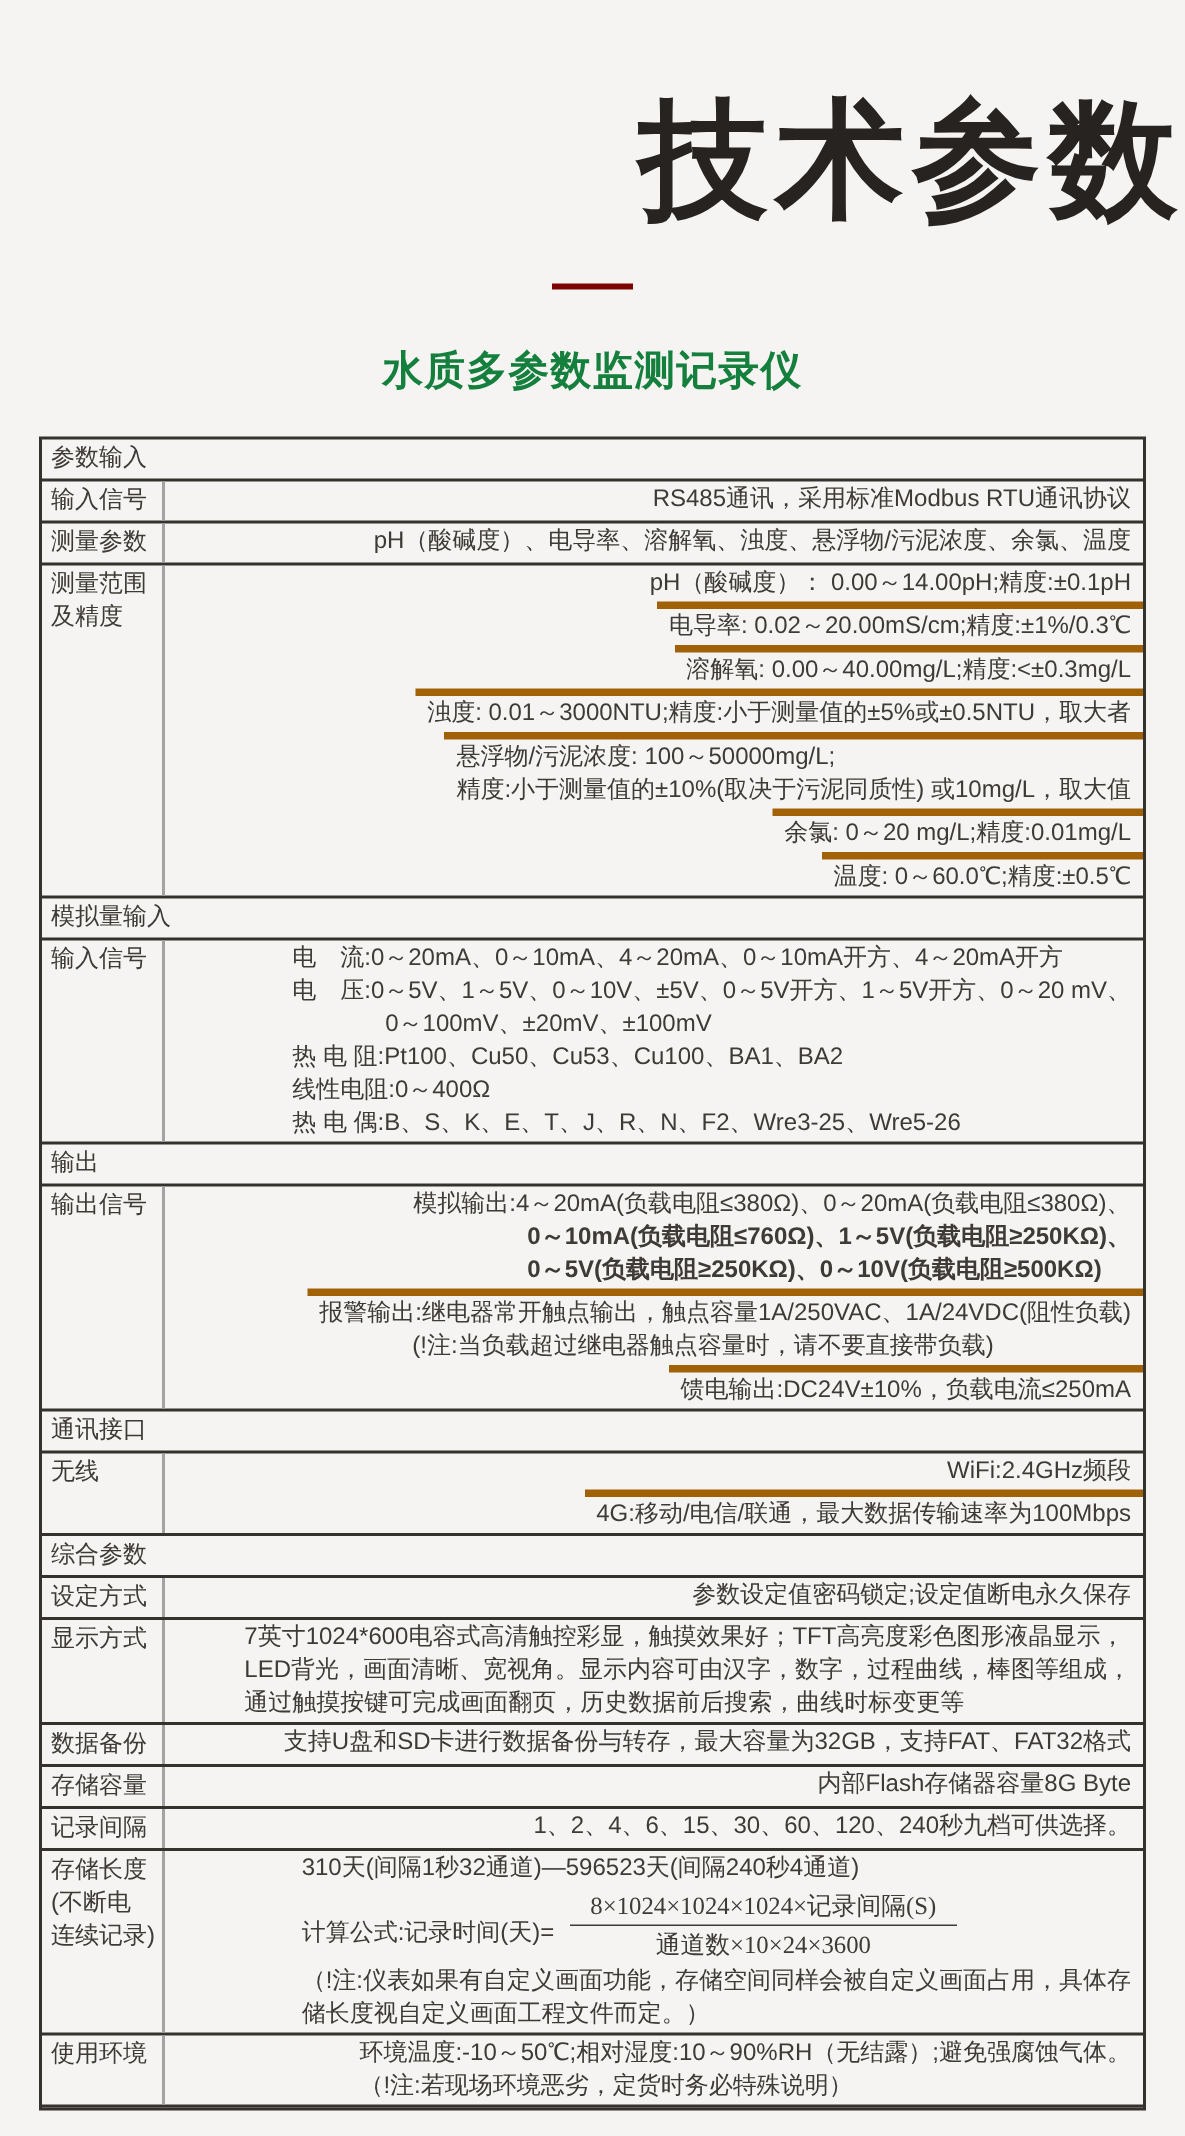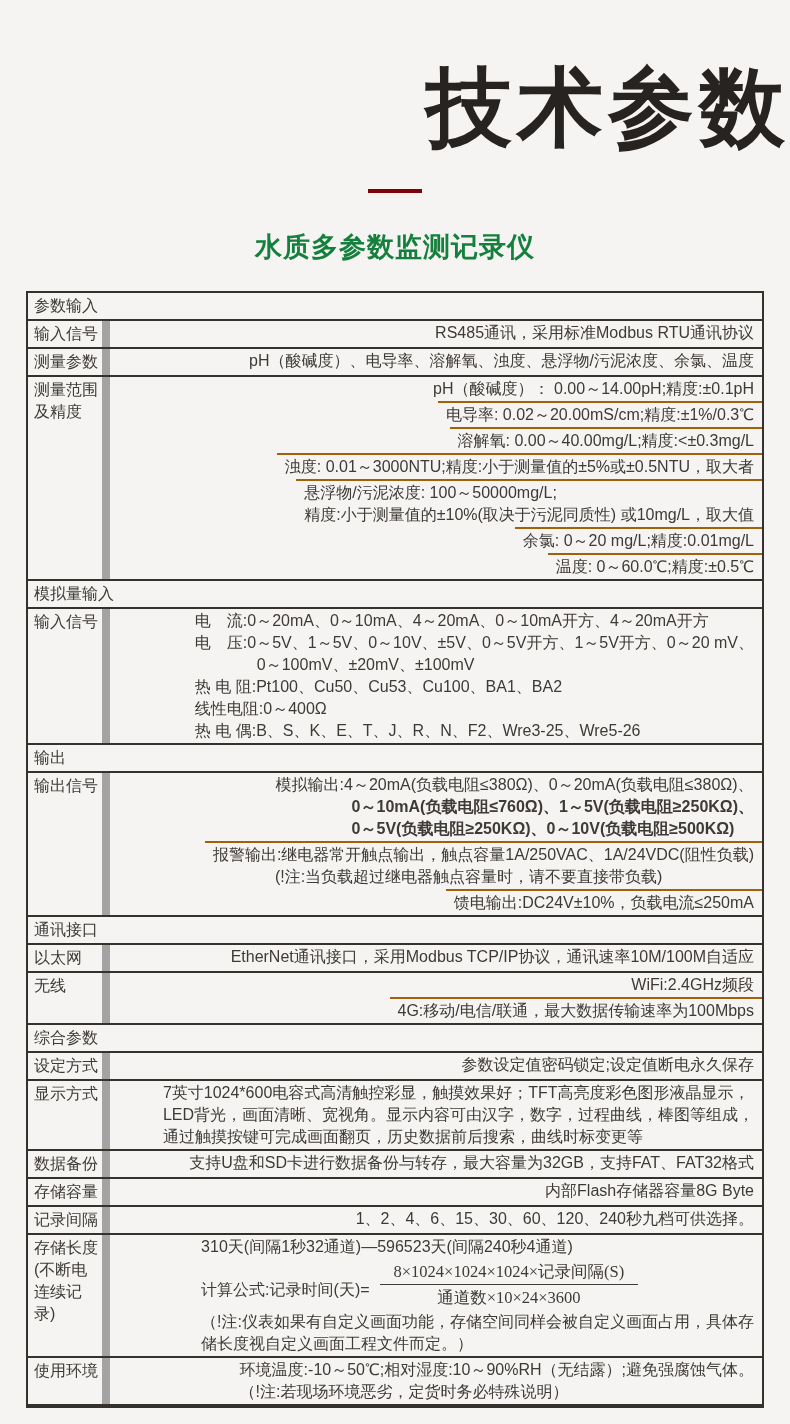--- a/index.html
+++ b/index.html
@@ -57,34 +57,34 @@
     line-height: 22px;
   }
   .spec-row {
     display: flex;
     align-items: stretch;
   }
   .row-label {
     flex: 0 0 82px;
     width: 82px;
     box-sizing: border-box;
-    border-right: 8px solid #a3a3a3;
+    border-right: 2px solid #a3a3a3;
     padding: 2px 4px 2px 6px;
   }
   .label-line { line-height: 22px; }
   .row-values {
     flex: 1;
     min-width: 0;
     display: flex;
     flex-direction: column;
     align-items: flex-end;
   }
   .subcell {
     padding: 1px 8px;
-    border-top: 2px solid #a16207;
+    border-top: 5px solid #a16207;
   }
   .row-values > .subcell:first-child { border-top: none; }
   .line {
     line-height: 22px;
     white-space: nowrap;
   }
   .line.ind1 { padding-left: 62px; }
   .line.ind2 { padding-left: 76px; font-weight: bold; }
 
   .formula-line {
@@ -202,30 +202,20 @@
           <div class="subcell">
             <div class="line">报警输出:继电器常开触点输出，触点容量1A/250VAC、1A/24VDC(阻性负载)</div>
             <div class="line ind1">(!注:当负载超过继电器触点容量时，请不要直接带负载)</div>
           </div>
           <div class="subcell">
             <div class="line">馈电输出:DC24V±10%，负载电流≤250mA</div>
           </div>
         </div>
       </div>
       <div class="section-row"><span>通讯接口</span></div>
-      <div class="spec-row">
-        <div class="row-label">
-          <div class="label-line">以太网</div>
-        </div>
-        <div class="row-values">
-          <div class="subcell">
-            <div class="line">EtherNet通讯接口，采用Modbus TCP/IP协议，通讯速率10M/100M自适应</div>
-          </div>
-        </div>
-      </div>
       <div class="spec-row">
         <div class="row-label">
           <div class="label-line">无线</div>
         </div>
         <div class="row-values">
           <div class="subcell">
             <div class="line">WiFi:2.4GHz频段</div>
           </div>
           <div class="subcell">
             <div class="line">4G:移动/电信/联通，最大数据传输速率为100Mbps</div>

